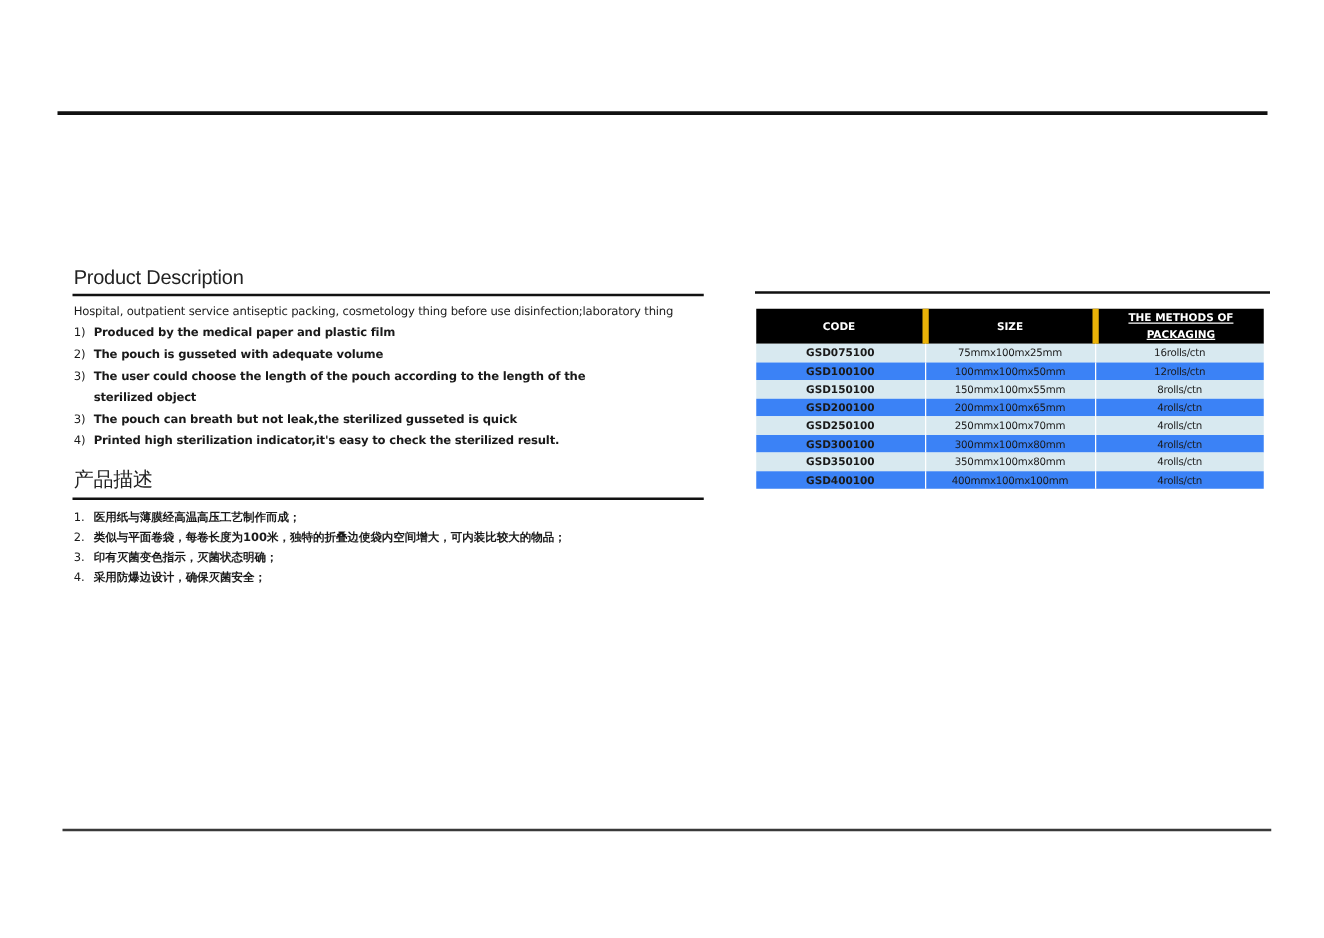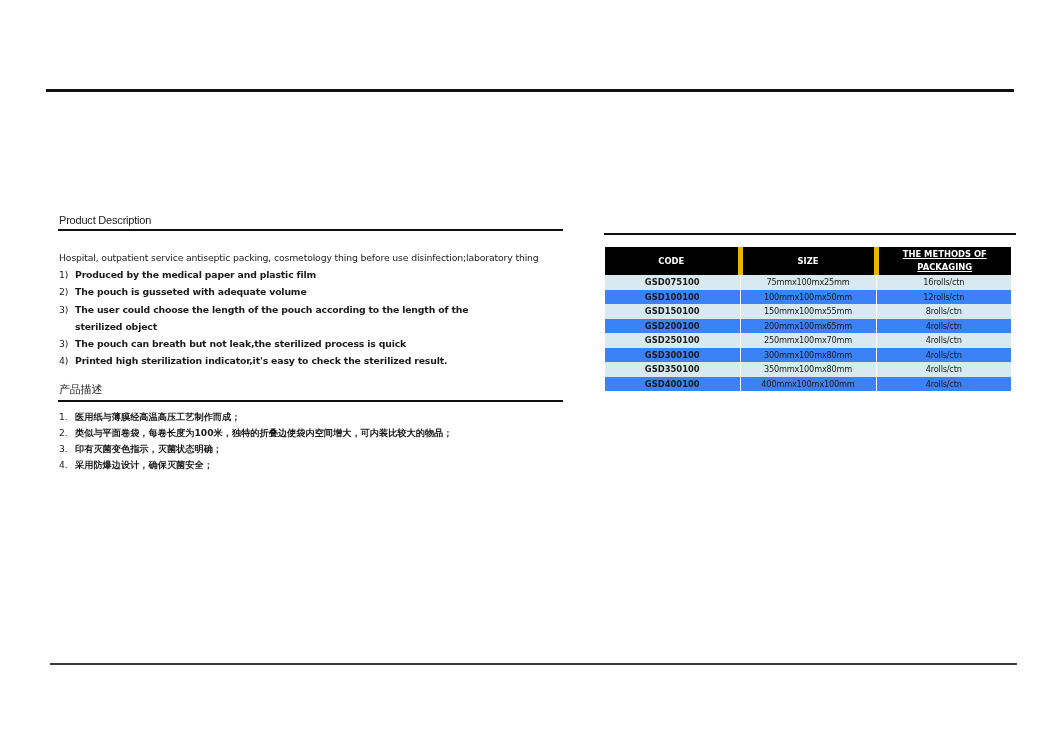--- a/index.html
+++ b/index.html
@@ -2,24 +2,24 @@
 <html><head>
   <meta charset="utf-8">
   <style>
     html, body { margin: 0; padding: 0; background: #ffffff; }
     body { width: 1059px; height: 750px; position: relative; overflow: hidden;
            font-family: "DejaVu Sans", "Liberation Sans", sans-serif; color: #1a1a1a; }
     .rule-top { position: absolute; left: 46px; top: 89px; width: 968px; height: 3px; background: #111; }
     .rule-bottom { position: absolute; left: 50px; top: 663px; width: 967px; height: 2px; background: #3a3a3a; }
 
     .left { position: absolute; left: 59px; top: 214px; width: 504px; }
-    .sec-title { font-family: "Liberation Sans", sans-serif; font-size: 11px; color: #222; letter-spacing: -0.2px;
+    .sec-title { font-family: "Liberation Sans", sans-serif; font-size: 16px; color: #222; letter-spacing: -0.2px;
                  padding-bottom: 3px; margin-left: 0; }
     .sec-rule { height: 2px; background: #111; margin-left: -1px; width: 505px; }
-    .desc { font-size: 9.3px; line-height: 17.2px; color: #1a1a1a; margin-top: 18px; letter-spacing: -0.15px; }
+    .desc { font-size: 9.3px; line-height: 17.2px; color: #1a1a1a; margin-top: 4px; letter-spacing: -0.15px; }
     .desc p { margin: 0; }
     .li { display: flex; }
     .li .num { width: 16px; flex: 0 0 16px; }
     .li .cont { flex: 1; font-weight: bold; }
     .cn-title { margin-top: 13px; }
     .cn-list { font-size: 9.2px; line-height: 16px; margin-top: 7px; }
     .cn-list .num { width: 16px; flex: 0 0 16px; }
 
     .right { position: absolute; left: 604px; top: 233px; width: 412px; }
     .right-rule { height: 2px; background: #111; width: 412px; }
@@ -55,21 +55,21 @@
     </div>
     <div class="li">
       <span class="num">3)</span>
       <span class="cont">
         <span>The user could choose the length of the pouch according to the length of the</span><br>
         <span>sterilized object</span>
       </span>
     </div>
     <div class="li">
       <span class="num">3)</span>
-      <span class="cont">The pouch can breath but not leak,the sterilized process is quick</span>
+      <span class="cont">The pouch can breath but not leak,the sterilized gusseted is quick</span>
     </div>
     <div class="li">
       <span class="num">4)</span>
       <span class="cont">Printed high sterilization indicator,it's easy to check the sterilized result.</span>
     </div>
   </div>
 
   <div class="sec-title cn-title">产品描述</div>
   <div class="sec-rule"></div>
   <div class="cn-list">

